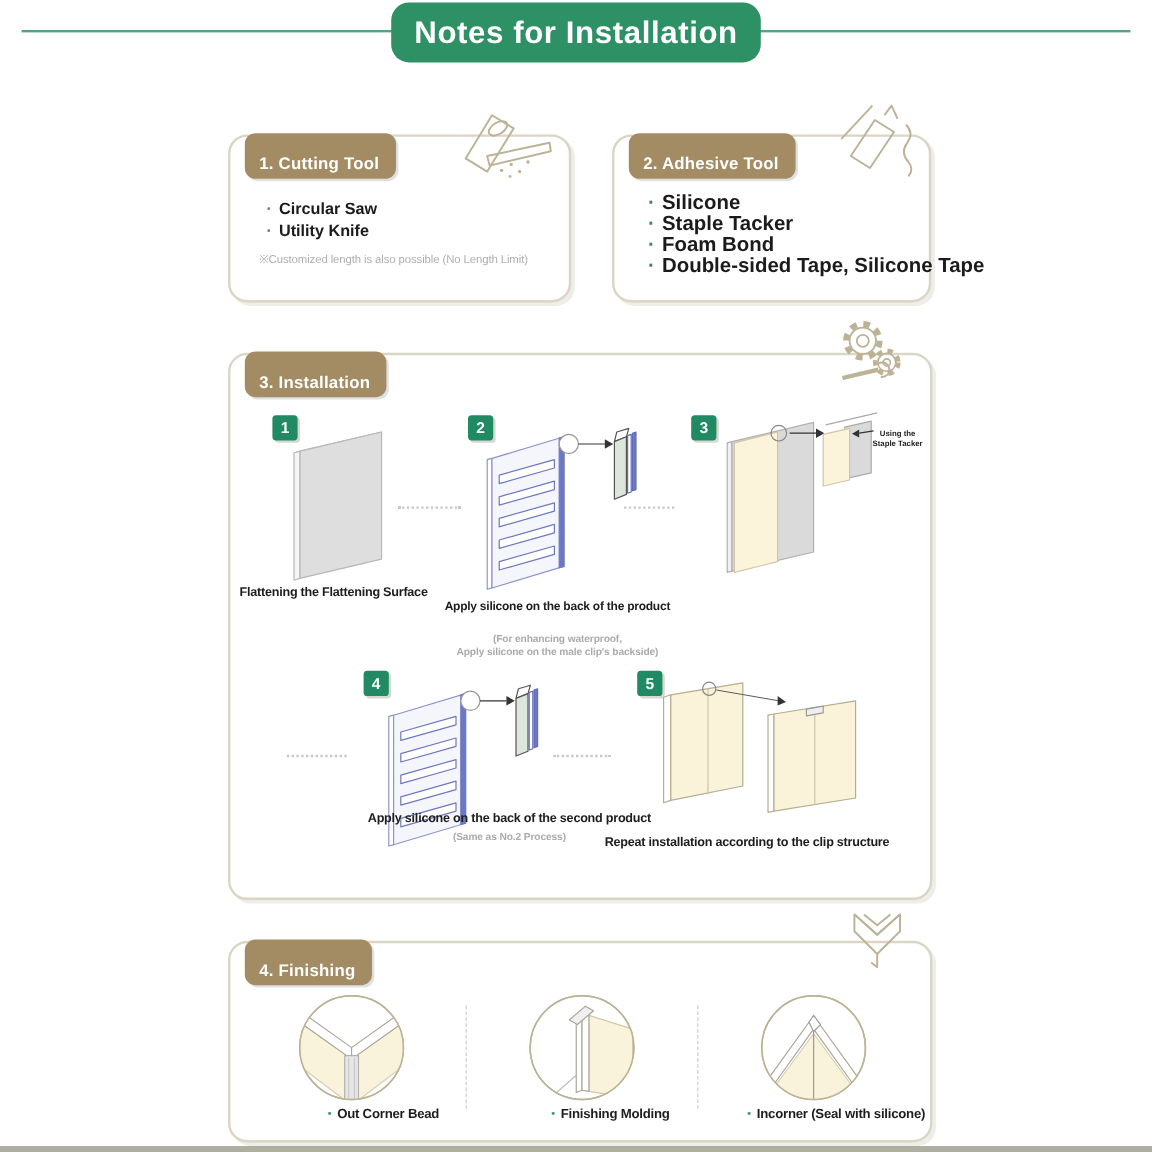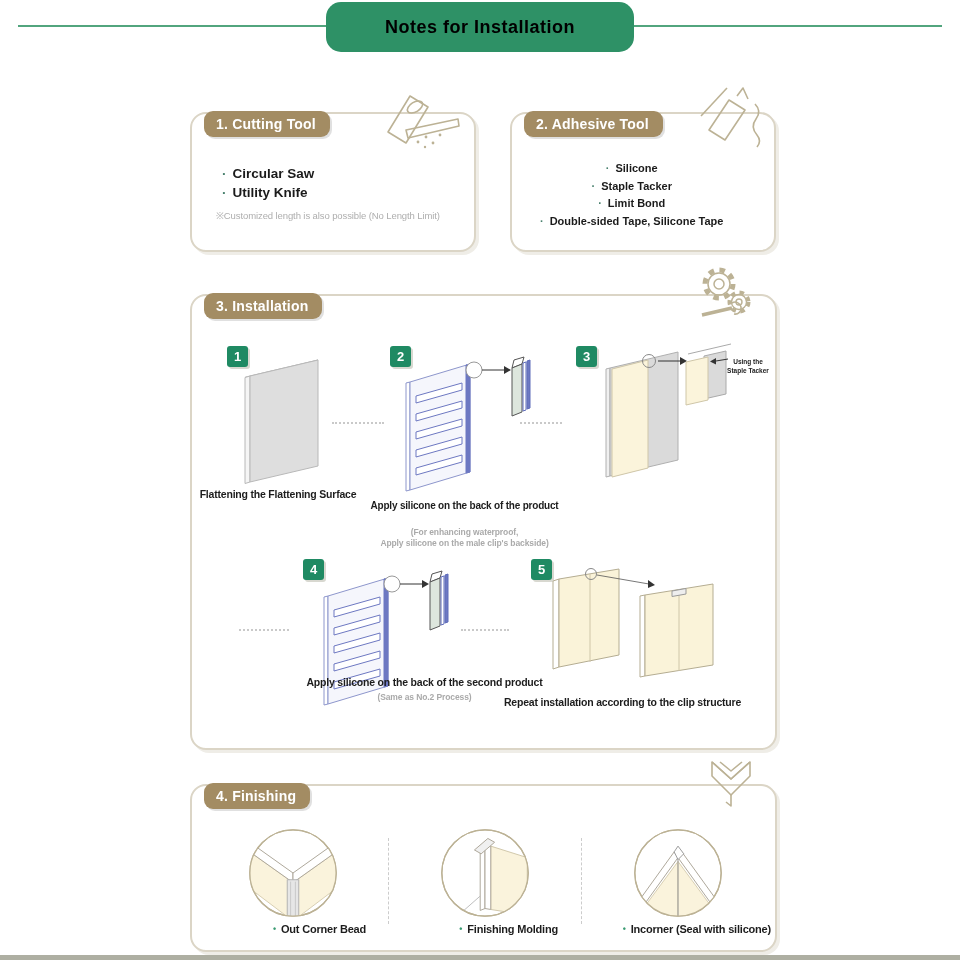--- a/index.html
+++ b/index.html
@@ -3,27 +3,27 @@
 <meta charset="utf-8">
 <style>
   html,body{margin:0;padding:0;background:#fff;}
   body{font-family:"Liberation Sans",sans-serif;-webkit-font-smoothing:antialiased;}
   #page{position:relative;width:960px;height:960px;background:#fff;overflow:hidden;}
 
   
   .banner-line{position:absolute;left:18px;top:25px;width:924px;border-top:2px solid #52a57e;}
   .banner{position:absolute;left:326px;top:2px;width:308px;height:50px;background:#2e9166;
           border-radius:15px;display:flex;align-items:center;justify-content:center;z-index:2;}
-  .banner span{color:#000000;font-size:18px;font-weight:bold;letter-spacing:.5px;}
+  .banner span{color:#ffffff;font-size:26px;font-weight:bold;letter-spacing:.5px;}
 
   
   .secbox{position:absolute;background:#fff;border:2px solid #dbd5c6;border-radius:16px;
           box-shadow:3px 3px 0 rgba(190,185,160,.25);}
   .sechdr{position:absolute;left:12px;top:-3px;background:#a38c63;color:#fff;font-weight:bold;
-          font-size:14px;padding:5px 14px 5px 12px;border-radius:9px;letter-spacing:.2px;
+          font-size:14px;padding:17px 14px 5px 12px;border-radius:9px;letter-spacing:.2px;
           box-shadow:2px 2px 0 rgba(0,0,0,.12);white-space:nowrap;z-index:3;}
 
   
   .blist{position:absolute;font-weight:bold;color:#1b1b1b;}
   .blist .bitem{white-space:nowrap;}
   .blist .bitem::before{content:"·";color:#48806d;margin-right:6px;font-weight:bold;}
   .note{position:absolute;color:#aeaeae;font-size:9.5px;letter-spacing:-0.1px;white-space:nowrap;}
 
   
   .stepnum{position:absolute;width:21px;height:21px;background:#1f8a63;color:#fff;font-size:13px;
@@ -73,24 +73,24 @@
           <circle cx="64" cy="55" r="1.4"></circle>
         <circle cx="71" cy="61" r="1.4"></circle>
           <circle cx="78" cy="53" r="1.4"></circle>
         <circle cx="63" cy="65" r="1.2"></circle>
       </g>
     </svg>
   </div>
 
   <div class="secbox" style="left:510px;top:112px;width:262px;height:136px;">
     <div class="sechdr">2. Adhesive Tool</div>
-    <div class="blist" style="left:28px;top:46px;font-size:11px;line-height:17.5px;text-align:center;">
+    <div class="blist" style="left:28px;top:46px;font-size:17px;line-height:17.5px;">
       <div class="bitem">Silicone</div>
       <div class="bitem">Staple Tacker</div>
-      <div class="bitem">Limit Bond</div>
+      <div class="bitem">Foam Bond</div>
       <div class="bitem">Double-sided Tape, Silicone Tape</div>
     </div>
   </div>
 
   <div class="icon" style="left:695px;top:86px;">
     <svg width="76" height="64" viewBox="0 0 76 64" fill="none" stroke="#bcb295" stroke-width="1.6" stroke-linejoin="round">
       <line x1="6" y1="30" x2="32" y2="2"></line>
       <polygon points="14,44 34,14 50,24 30,54"></polygon>
       <path d="M42,10 L48,2 L53,13"></path>
       <path d="M60,18 q7,7 1,15 q-6,8 1,16 q5,6 0,12"></path>

